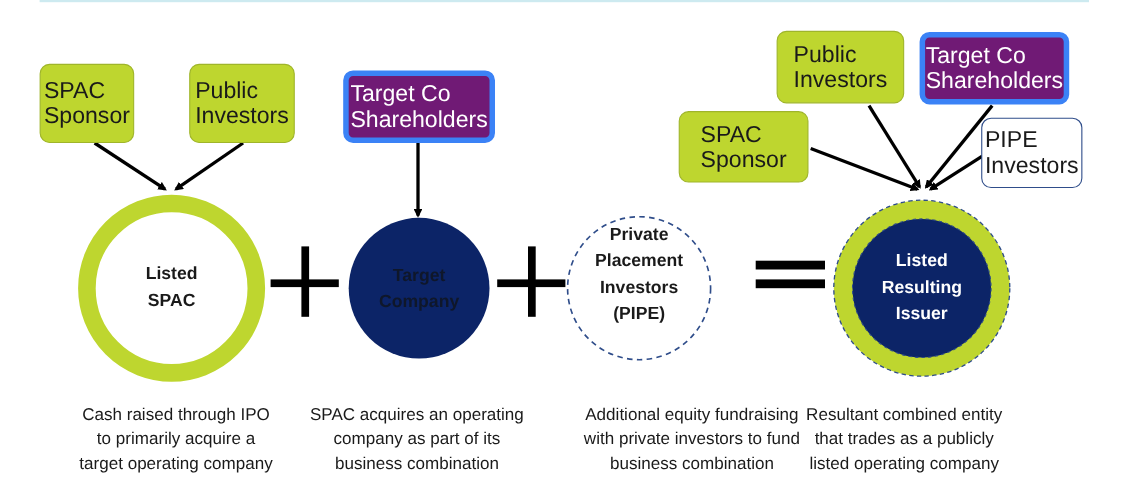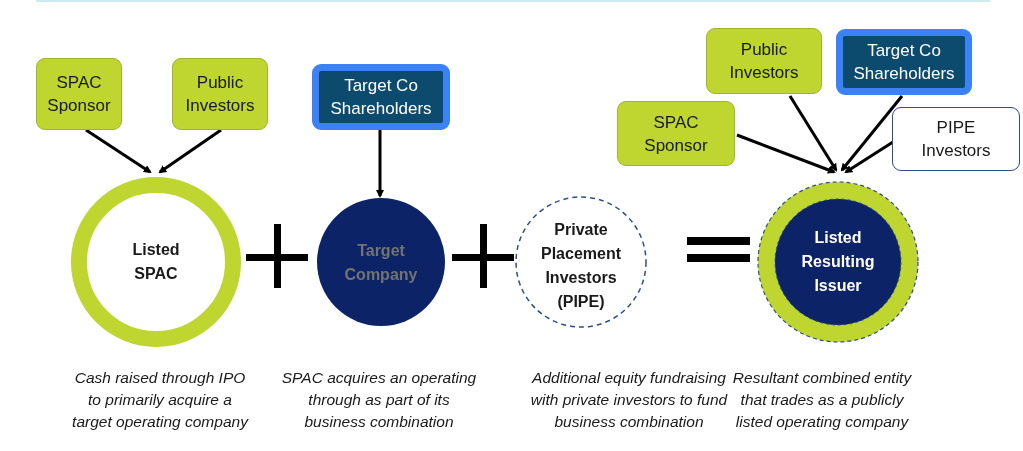--- a/index.html
+++ b/index.html
@@ -1,24 +1,24 @@
 <!DOCTYPE html>
 <html><head>
 <meta charset="utf-8">
 <style>
   html, body { margin:0; padding:0; background:#ffffff; }
   body { width:1023px; height:451px; position:relative; overflow:hidden; font-family:"Liberation Sans", sans-serif; }
   .topline { position:absolute; left:36px; top:0; width:954px; height:2px; background:#cdeaf0; }
-  .box { position:absolute; border-radius:9px; display:flex; align-items:center; justify-content:center; text-align:center; font-size:17px; line-height:23px; box-sizing:border-box; white-space:pre-line; }
+  .box { position:absolute; border-radius:9px; display:flex; align-items:center; justify-content:center; font-size:21px; line-height:23px; box-sizing:border-box; white-space:pre-line; }
   .lime { background:#bed62f; border:1px solid #9fb52a; color:#1a1a1a; }
-  .navy { background:#0c4a6e; border:7px solid #3b82f6; color:#ffffff; }
+  .navy { background:#701a75; border:5px solid #3b82f6; color:#ffffff; }
   .outline { background:#ffffff; border:1.5px solid #2f4d8a; color:#1a1a1a; }
   svg.main { position:absolute; left:0; top:0; }
   .label { position:absolute; display:flex; align-items:center; justify-content:center; text-align:center; font-weight:bold; font-size:16px; line-height:24px; white-space:pre-line; }
-  .desc { position:absolute; text-align:center; font-style:italic; font-size:15.5px; line-height:22px; color:#1a1a1a; white-space:pre-line; width:230px; }
+  .desc { position:absolute; text-align:center; font-size:15.5px; line-height:22px; color:#1a1a1a; white-space:pre-line; width:230px; }
 </style>
 </head>
 <body>
 
 <div class="topline"></div>
 
 <svg class="main" width="1023" height="451">
   <defs>
     <marker id="arr" markerWidth="8" markerHeight="8" refX="6" refY="4" orient="auto" markerUnits="userSpaceOnUse">
       <path d="M0,0 L8,4 L0,8 z" fill="#000"></path>
@@ -61,44 +61,44 @@
 
 <div class="box lime" style="left:36px;top:58px;width:86px;height:72px;">SPAC
 Sponsor</div>
 <div class="box lime" style="left:172px;top:58px;width:96px;height:72px;">Public
 Investors</div>
 <div class="label" style="left:96px;top:232px;width:120px;height:60px;color:#1a1a1a;">Listed
 SPAC</div>
 
 <div class="box navy" style="left:312px;top:64px;width:138px;height:66px;">Target Co
 Shareholders</div>
-<div class="label" style="left:321px;top:238px;width:120px;height:50px;color:#737373;">Target
+<div class="label" style="left:321px;top:238px;width:120px;height:50px;color:#0f172a;">Target
 Company</div>
 
-<div class="label" style="left:521px;top:216px;width:120px;height:100px;color:#1a1a1a;">Private
+<div class="label" style="left:521px;top:200px;width:120px;height:100px;color:#1a1a1a;">Private
 Placement
 Investors
 (PIPE)</div>
 
 <div class="box lime" style="left:706px;top:28px;width:116px;height:66px;">Public
 Investors</div>
 <div class="box navy" style="left:836px;top:29px;width:136px;height:66px;">Target Co
 Shareholders</div>
 <div class="box lime" style="left:617px;top:101px;width:118px;height:65px;">SPAC
 Sponsor</div>
-<div class="box outline" style="left:892px;top:107px;width:128px;height:64px;">PIPE
+<div class="box outline" style="left:892px;top:107px;width:92px;height:64px;">PIPE
 Investors</div>
 <div class="label" style="left:778px;top:224px;width:120px;height:76px;color:#fff;">Listed
 Resulting
 Issuer</div>
 
 <div class="desc" style="left:45px;top:367px;">Cash raised through IPO
 to primarily acquire a
 target operating company</div>
 <div class="desc" style="left:264px;top:367px;">SPAC acquires an operating
-through as part of its
+company as part of its
 business combination</div>
 <div class="desc" style="left:514px;top:367px;">Additional equity fundraising
 with private investors to fund
 business combination</div>
 <div class="desc" style="left:707px;top:367px;">Resultant combined entity
 that trades as a publicly
 listed operating company</div>
 
 </body></html>

